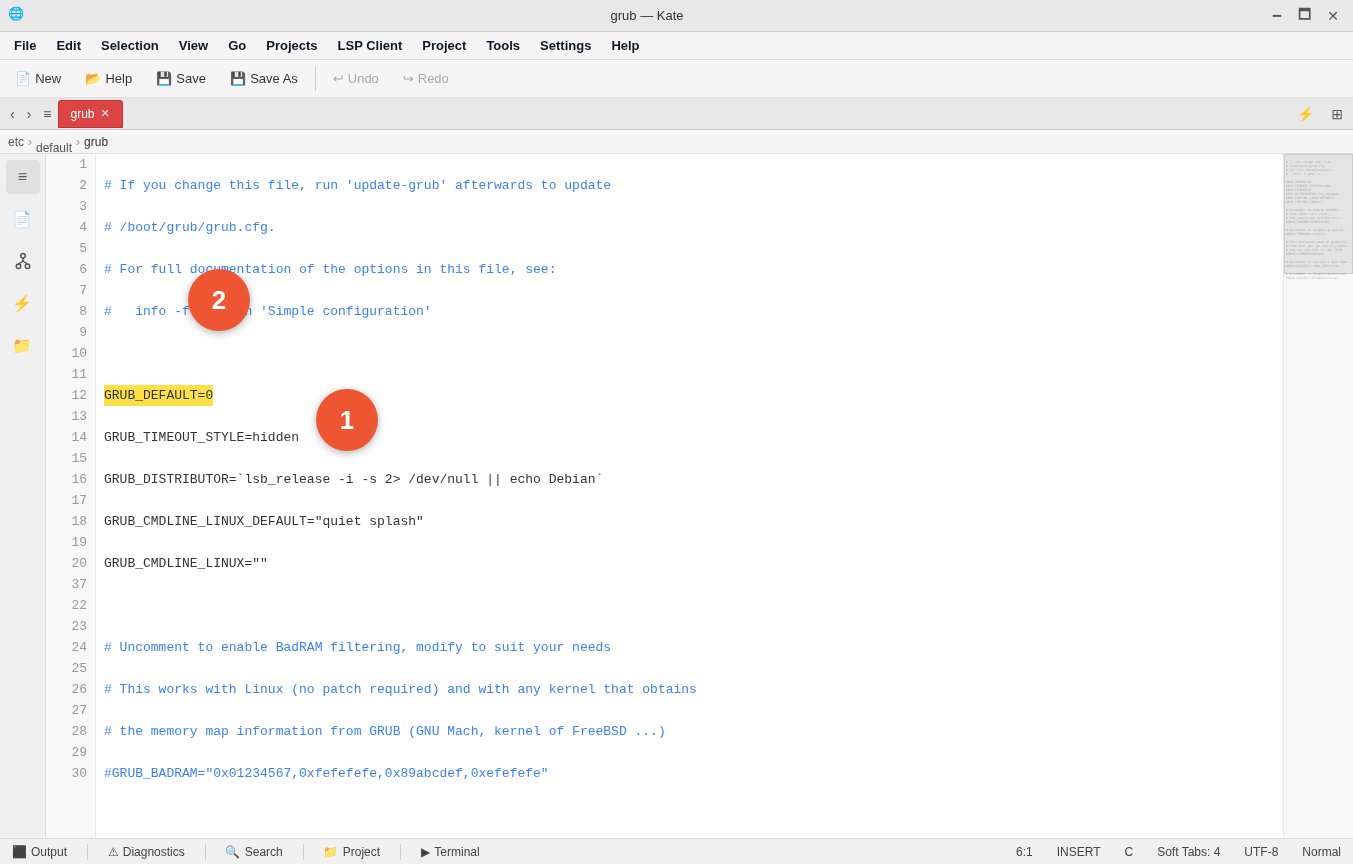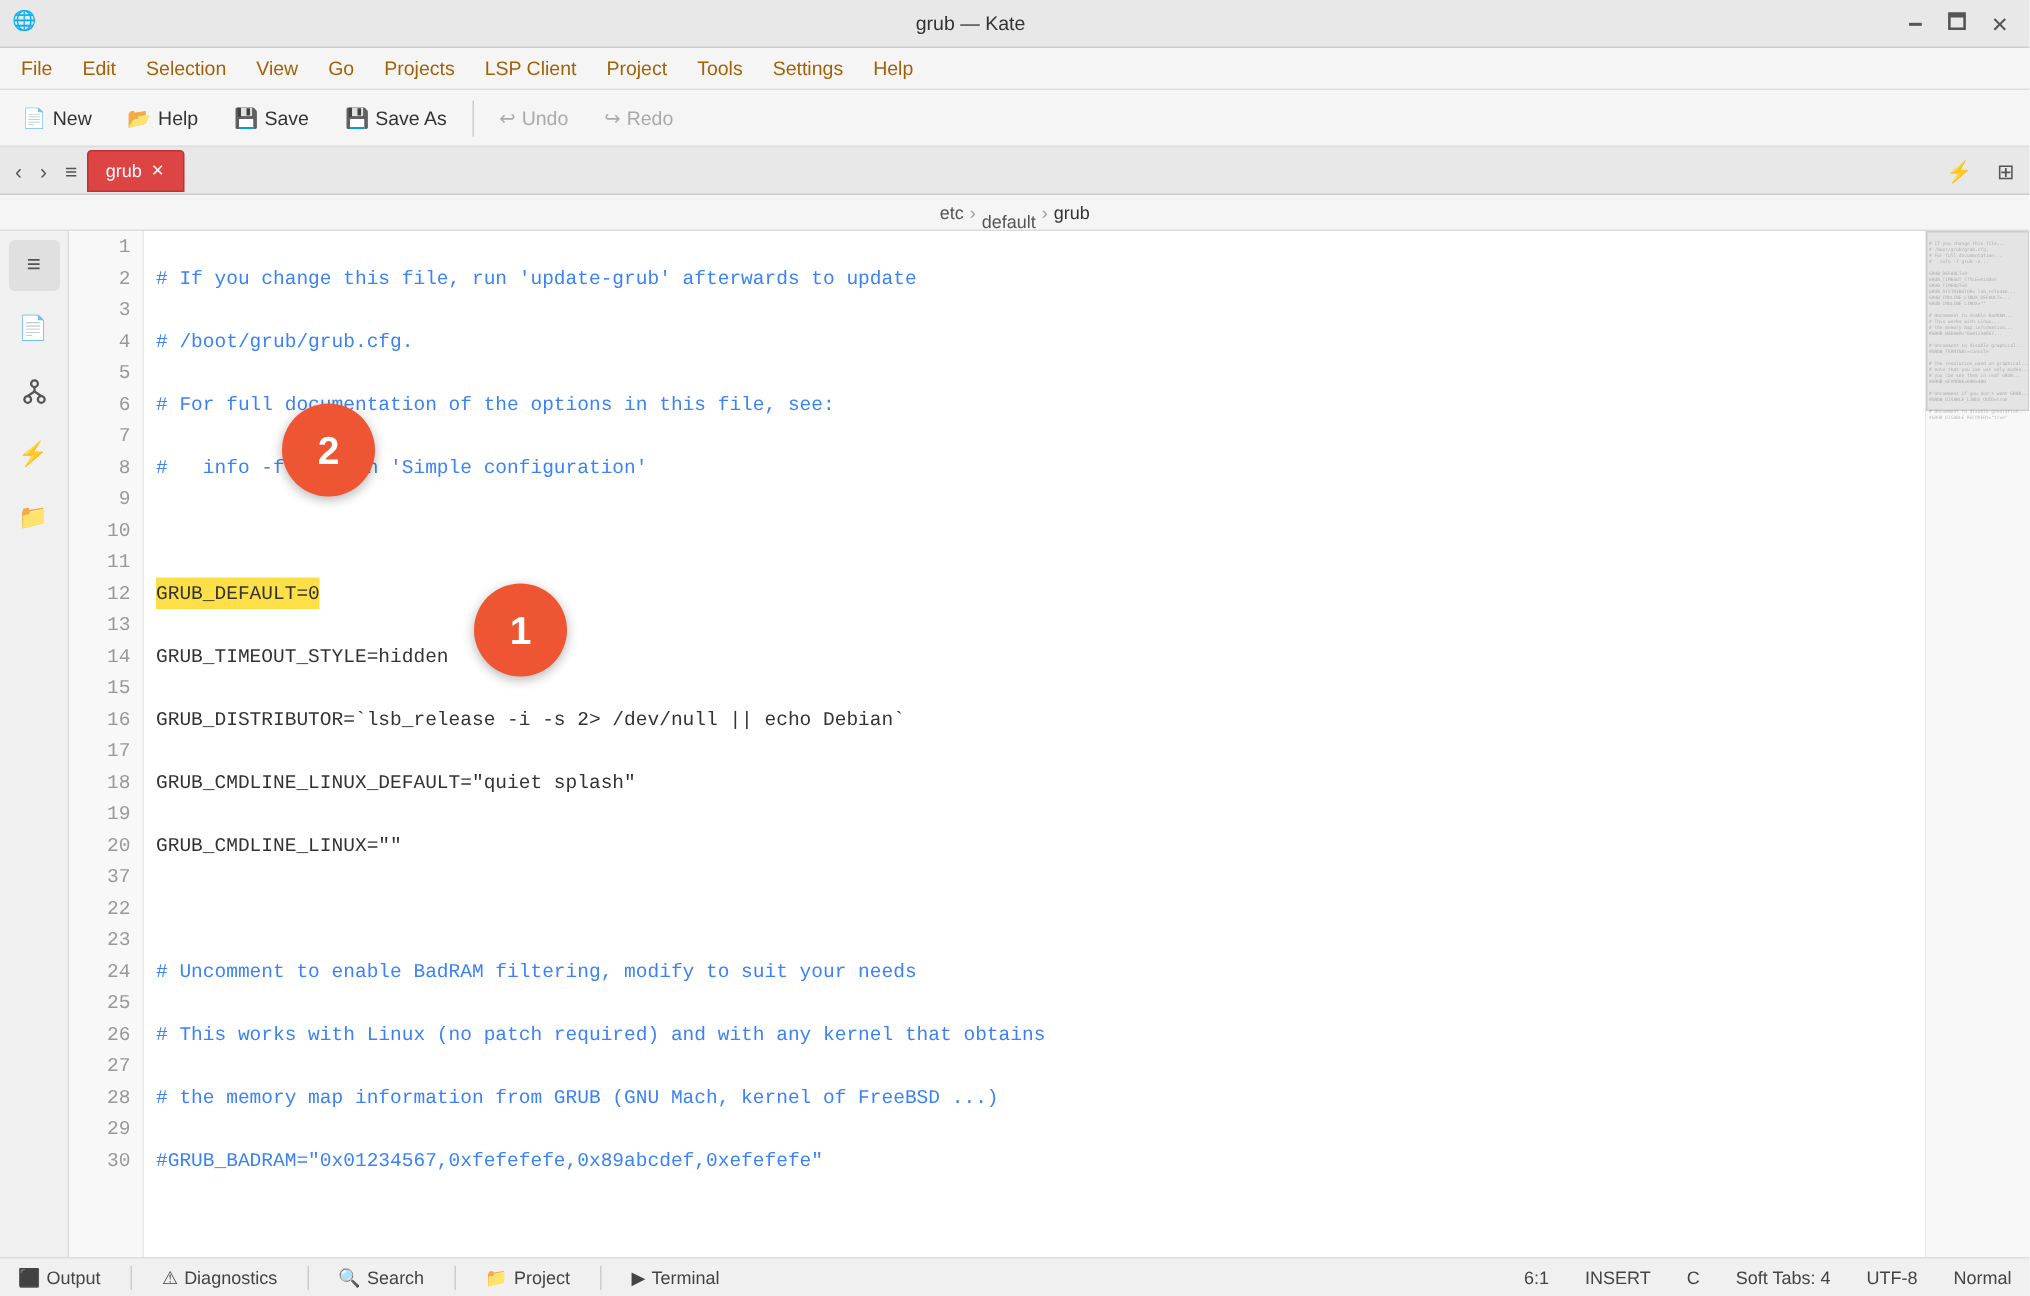--- a/index.html
+++ b/index.html
@@ -42,23 +42,24 @@
       background: #f5f5f5;
       height: 28px;
       display: flex;
       align-items: center;
       border-bottom: 1px solid #ddd;
       padding: 0 4px;
     }
     .menu-item {
       padding: 4px 10px;
       font-size: 13px;
-      color: #a16207;
+      color: #0f172a;
       cursor: pointer;
       border-radius: 3px;
+      font-weight: bold;
     }
 
     
     .toolbar {
       background: #f5f5f5;
       height: 38px;
       display: flex;
       align-items: center;
       border-bottom: 1px solid #ddd;
       padding: 0 4px;
@@ -142,21 +143,20 @@
     
     .breadcrumb {
       background: #f5f5f5;
       height: 24px;
       display: flex;
       align-items: center;
       border-bottom: 1px solid #ddd;
       padding: 0 8px;
       font-size: 12px;
       color: #555;
-      justify-content: center;
     }
     .breadcrumb-sep { margin: 0 4px; color: #999; }
 
     
     .main-area {
       display: flex;
       flex: 1;
       overflow: hidden;
     }
 

